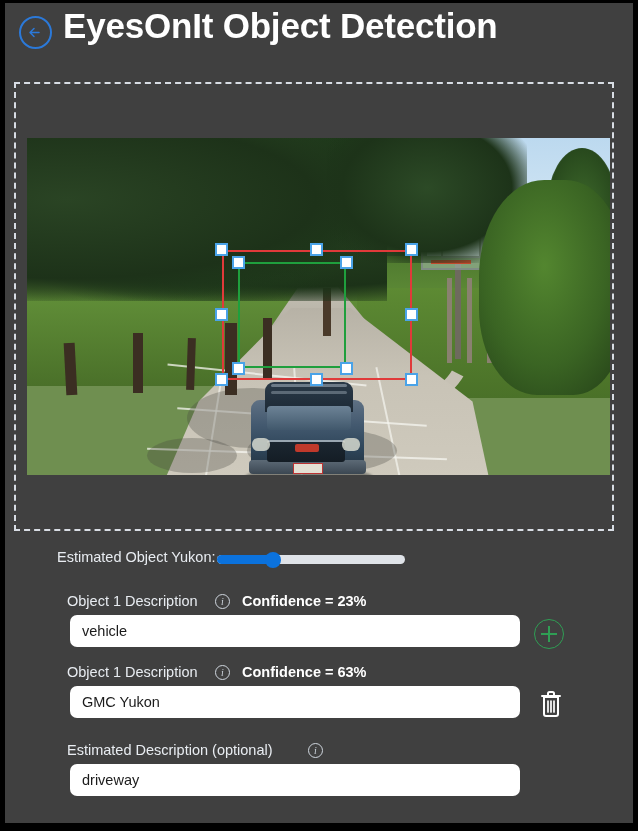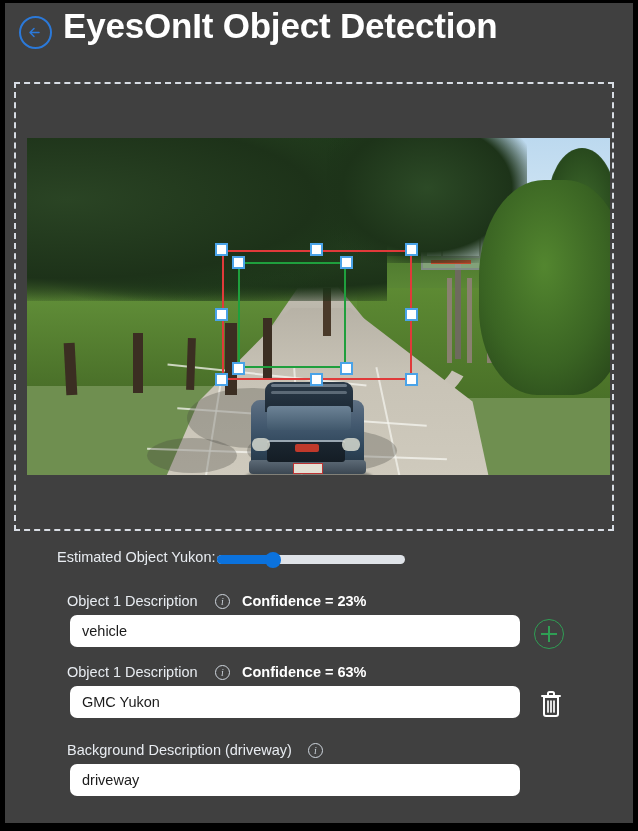--- a/index.html
+++ b/index.html
@@ -314,18 +314,18 @@
       <svg width="30" height="32" viewBox="0 0 30 32">
         <path d="M6 8 H24" stroke="#ffffff" stroke-width="2" stroke-linecap="round" fill="none"></path>
         <path d="M12 8 V5.5 A1.5 1.5 0 0 1 13.5 4 H16.5 A1.5 1.5 0 0 1 18 5.5 V8" stroke="#ffffff" stroke-width="2" fill="none" stroke-linejoin="round"></path>
         <path d="M8 9 H22 V26 A2 2 0 0 1 20 28 H10 A2 2 0 0 1 8 26 Z" stroke="#ffffff" stroke-width="2" fill="none" stroke-linejoin="round"></path>
         <path d="M12 13 V24 M15 13 V24 M18 13 V24" stroke="#ffffff" stroke-width="1.7" stroke-linecap="round"></path>
       </svg>
     </div>
   </div>
 
   <div class="field f3">
-    <div class="field-label">Background Description (driveway)</div>
+    <div class="field-label">Estimated Description (optional)</div>
     <div class="info-icon" style="left:303px;">i</div>
     <input class="text-input" type="text" value="driveway" style="">
   </div>
 
 </div>
 
 </body></html>

